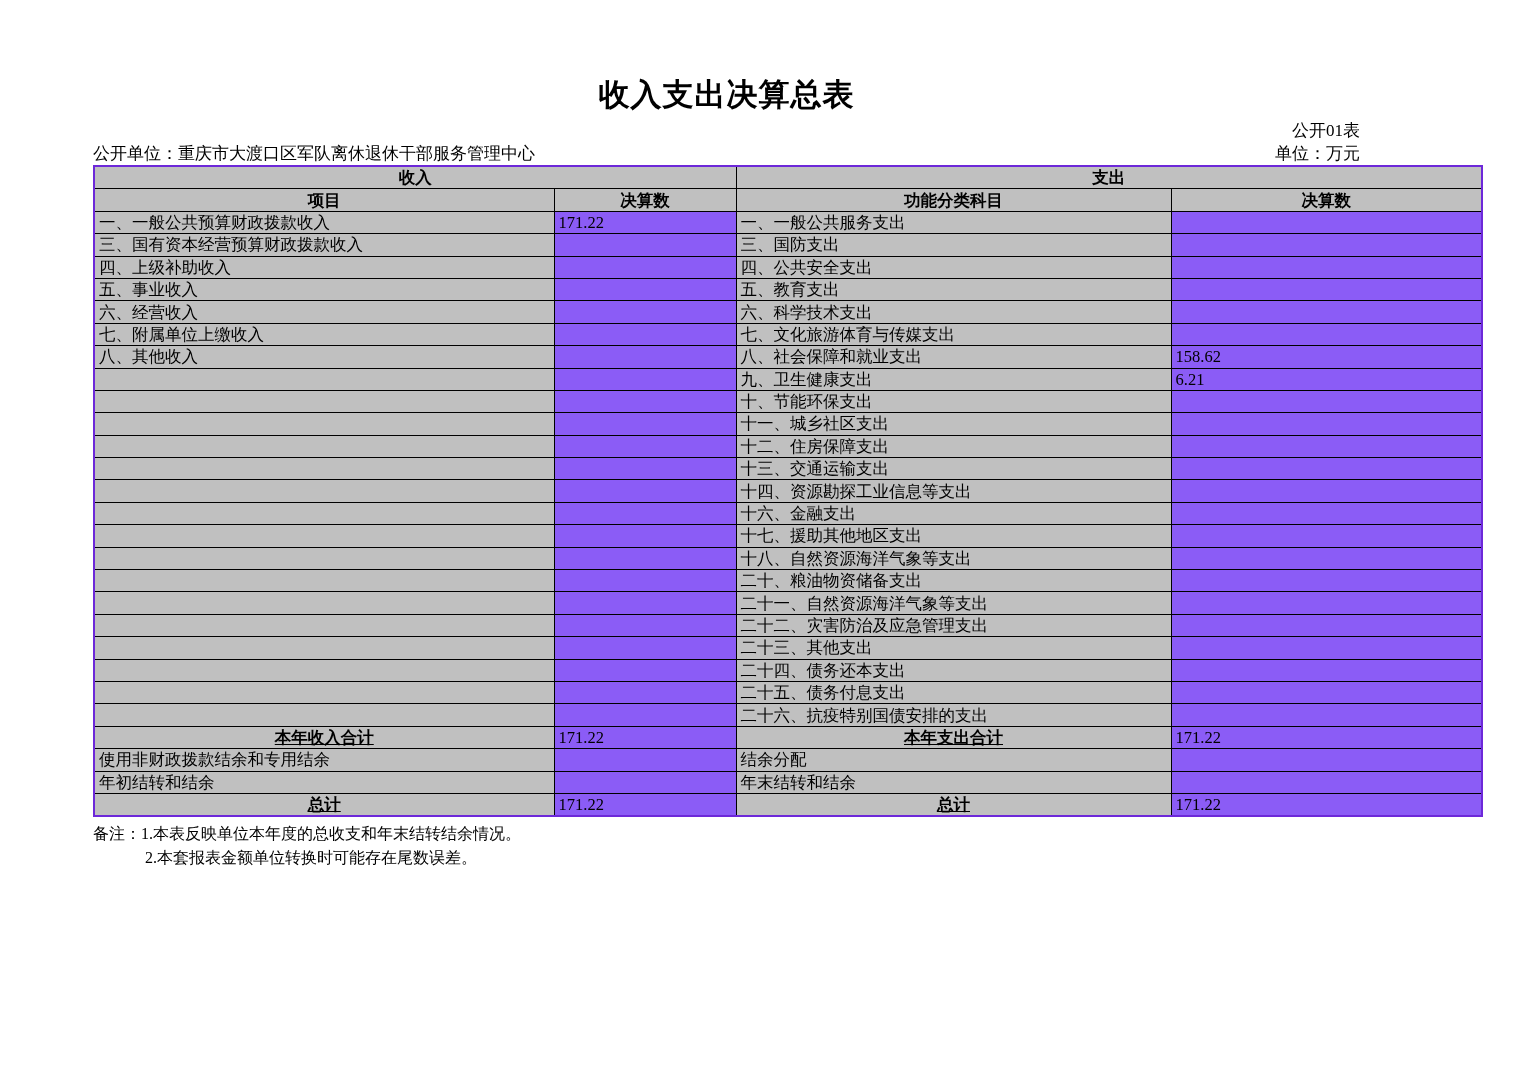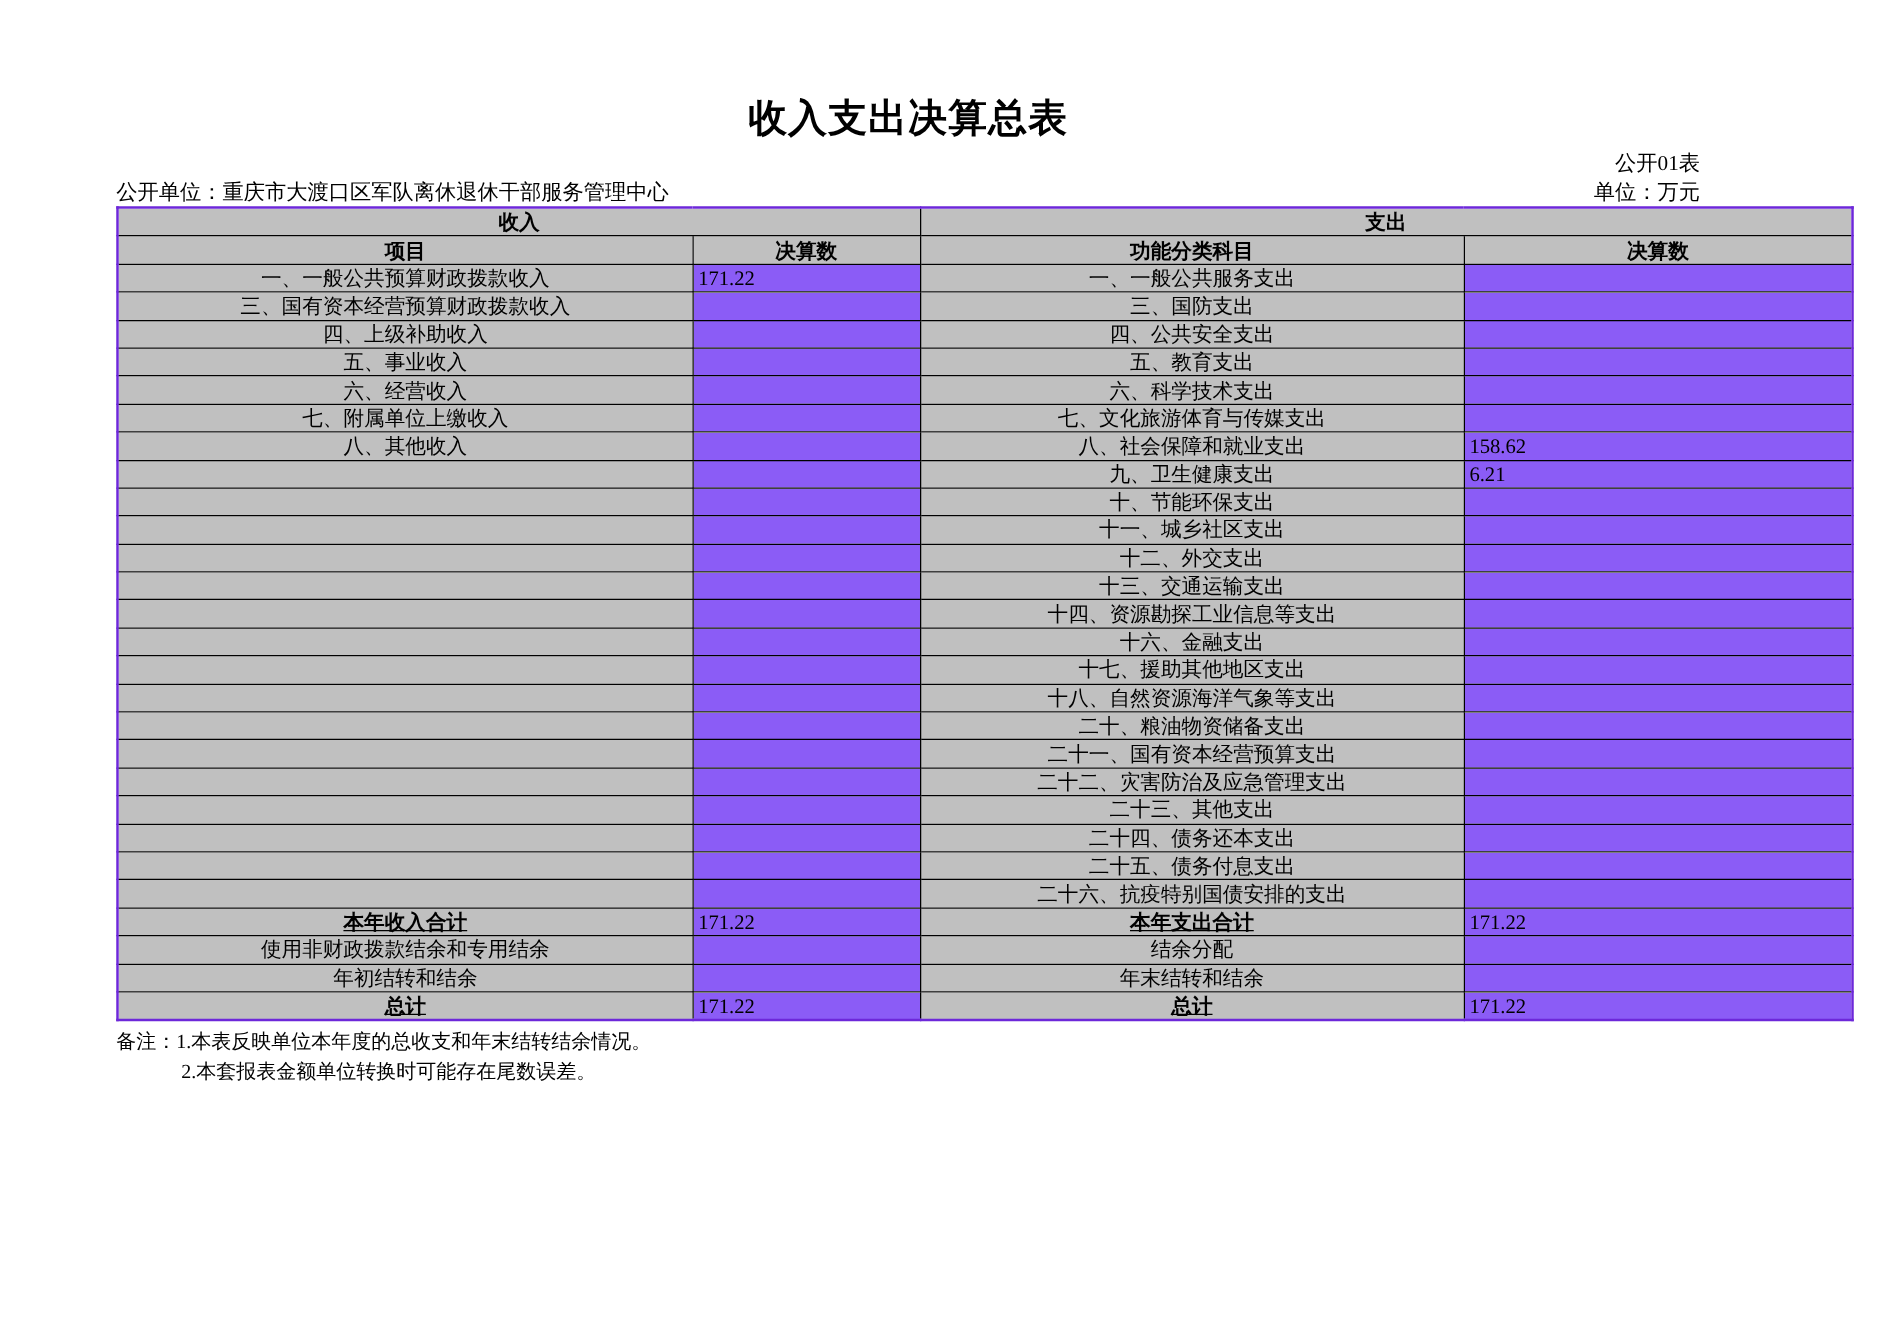--- a/index.html
+++ b/index.html
@@ -55,21 +55,21 @@
     line-height: 21px;
     font-weight: normal;
   }
   table.budget th {
     background: #c0c0c0;
     font-weight: bold;
     text-align: center;
   }
   td.label {
     background: #c0c0c0;
-    text-align: center;
+    text-align: left;
   }
   td.value {
     background: #8b5cf6;
     text-align: left;
   }
   tr.sum td.label {
     text-align: center;
     font-weight: bold;
     text-decoration: underline;
   }
@@ -169,21 +169,21 @@
         </tr>
         <tr>
           <td class="label"></td>
           <td class="value"></td>
           <td class="label">十一、城乡社区支出</td>
           <td class="value"></td>
         </tr>
         <tr>
           <td class="label"></td>
           <td class="value"></td>
-          <td class="label">十二、外交支出</td>
+          <td class="label">十二、住房保障支出</td>
           <td class="value"></td>
         </tr>
         <tr>
           <td class="label"></td>
           <td class="value"></td>
           <td class="label">十三、交通运输支出</td>
           <td class="value"></td>
         </tr>
         <tr>
           <td class="label"></td>
@@ -211,21 +211,21 @@
         </tr>
         <tr>
           <td class="label"></td>
           <td class="value"></td>
           <td class="label">二十、粮油物资储备支出</td>
           <td class="value"></td>
         </tr>
         <tr>
           <td class="label"></td>
           <td class="value"></td>
-          <td class="label">二十一、国有资本经营预算支出</td>
+          <td class="label">二十一、自然资源海洋气象等支出</td>
           <td class="value"></td>
         </tr>
         <tr>
           <td class="label"></td>
           <td class="value"></td>
           <td class="label">二十二、灾害防治及应急管理支出</td>
           <td class="value"></td>
         </tr>
         <tr>
           <td class="label"></td>

